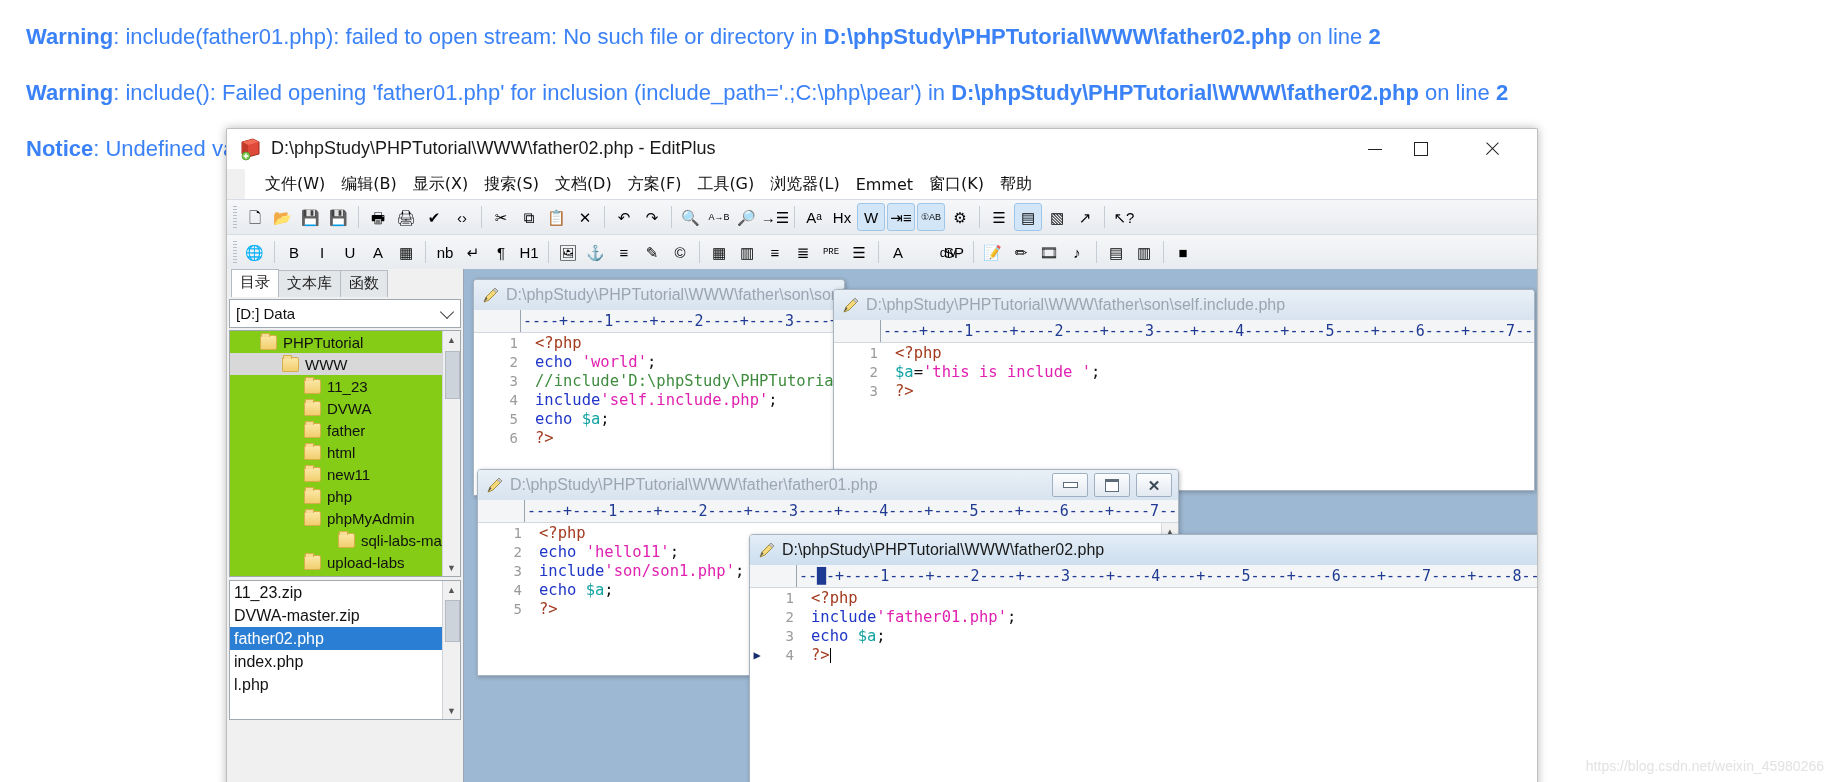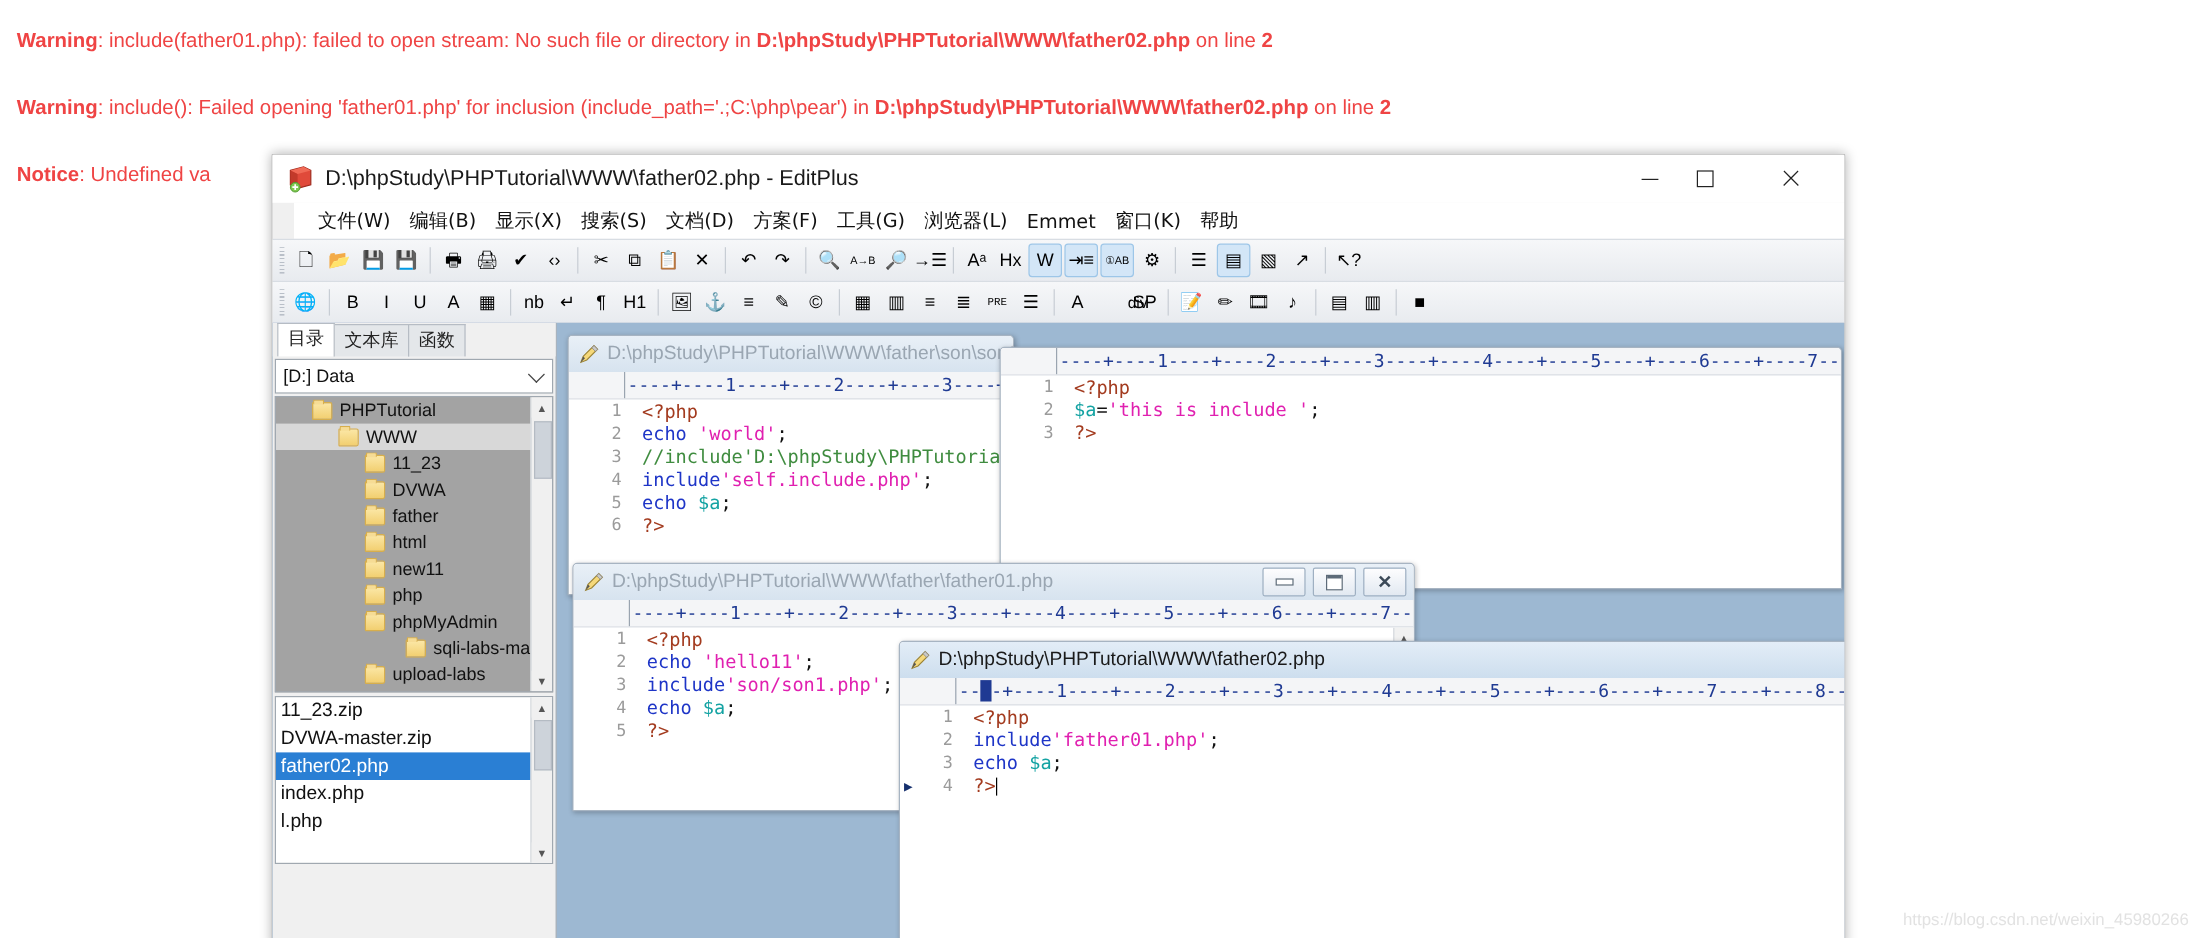--- a/index.html
+++ b/index.html
@@ -3,21 +3,21 @@
 <meta charset="utf-8">
 <style>
   html,body{margin:0;padding:0;}
   body{
     width:1836px;height:782px;overflow:hidden;background:#ffffff;
     font-family:"Liberation Sans",sans-serif;
     -webkit-font-smoothing:antialiased;
   }
   
   #php-output{position:absolute;left:0;top:0;width:1836px;height:782px;background:#fff;}
-  .php-line{position:absolute;left:14px;font-size:17px;color:#ef4444;white-space:nowrap;
+  .php-line{position:absolute;left:26px;font-size:22px;color:#3b82f6;white-space:nowrap;
             font-family:"Liberation Sans",sans-serif;}
   .php-line b{font-weight:bold;}
   #php-warn-1{top:24px;}
   #php-warn-2{top:80px;}
   #php-notice-1{top:136px;}
 
   
   #editplus-window{
     position:absolute;left:226px;top:128px;width:1310px;height:660px;
     background:#f0f0f0;border:1px solid #bfbfbf;border-bottom:none;
@@ -66,21 +66,21 @@
               border-right:1px solid #9ba7b4;}
   #panel-tabs{display:flex;align-items:flex-end;height:28px;padding-left:4px;background:#f0f0f0;}
   .ptab{font-size:15px;padding:3px 8px 4px;border:1px solid #b6bcc4;border-bottom:none;
         background:#e4e7ea;color:#222;margin-right:-1px;
         font-family:"DejaVu Sans","Liberation Sans",sans-serif;}
   .ptab.active{background:#fff;font-weight:normal;position:relative;z-index:2;padding-bottom:5px;}
   #drive-combo{height:27px;margin:2px 2px 0;background:#fff;border:1px solid #a0a8b0;
                display:flex;align-items:center;padding-left:6px;font-size:15px;color:#111;position:relative;}
   #drive-combo .chev{position:absolute;right:8px;top:7px;width:9px;height:9px;border-right:1.6px solid #444;
                      border-bottom:1.6px solid #444;transform:rotate(45deg);}
-  #tree{position:relative;margin:2px 2px 0;height:245px;background:#a3a3a3;border:1px solid #a0a8b0;overflow:hidden;}
+  #tree{position:relative;margin:2px 2px 0;height:245px;background:#84cc16;border:1px solid #a0a8b0;overflow:hidden;}
   .tree-row{height:22px;display:flex;align-items:center;font-size:15px;color:#111;white-space:nowrap;}
   .tree-row.sel{background:#d8d8d8;}
   .folder{width:15px;height:13px;margin-right:6px;flex:none;position:relative;
           background:linear-gradient(#fbe7a6,#f2cf70);border:1px solid #d7ae4c;border-radius:1px 2px 2px 1px;}
   .folder:before{content:"";position:absolute;left:0;top:-3px;width:7px;height:3px;
           background:#f6dc95;border:1px solid #d7ae4c;border-bottom:none;border-radius:1px 1px 0 0;}
   #tree-scroll{position:absolute;right:0;top:0;width:17px;height:100%;background:#f0f0f0;border-left:1px solid #cfd4da;}
   .sb-arrow{width:17px;height:17px;display:flex;align-items:center;justify-content:center;font-size:9px;color:#555;background:#f0f0f0;}
   #tree-thumb{position:absolute;left:2px;top:20px;width:13px;height:46px;background:#cdd3da;border:1px solid #b4bbc3;}
   #filelist{position:relative;margin:3px 2px 0;height:138px;background:#fff;border:1px solid #a0a8b0;overflow:hidden;}
@@ -514,20 +514,28 @@
               <span class="ltxt"><span class="k-kw">echo </span><span class="k-var">$a</span><span class="k-op">;</span></span>
             </div>
             <div class="cline">
               <span class="marker"></span>
               <span class="lnum">6</span>
               <span class="ltxt"><span class="k-tag">?&gt;</span></span>
             </div>
           </div>
         </div>
         <div class="mdi" style="left: 606px; top: 20px; width: 700px; height: 200px; z-index: 2;">
+          <div class="mdi-title">
+            <svg class="pencil" viewBox="0 0 18 18">
+              <path d="M2 16 L4 11 L13 2 L16 5 L7 14 Z" fill="#f5d87a" stroke="#9c8436" stroke-width="0.9"></path>
+              <path d="M13 2 L16 5 L14.2 6.8 L11.2 3.8 Z" fill="#c9c9c9" stroke="#8a8a8a" stroke-width="0.7"></path>
+              <path d="M2 16 L4 11 L5.5 12.5 Z" fill="#555"></path>
+            </svg>
+            <span class="t">D:\phpStudy\PHPTutorial\WWW\father\son\self.include.php</span>
+          </div>
           <div class="ruler">
             <div class="gut"></div>
             <div class="marks">----+----1----+----2----+----3----+----4----+----5----+----6----+----7----+--</div>
           </div>
           <div class="code">
             <div class="cline">
               <span class="marker"></span>
               <span class="lnum">1</span>
               <span class="ltxt"><span class="k-tag">&lt;?php</span></span>
             </div>

